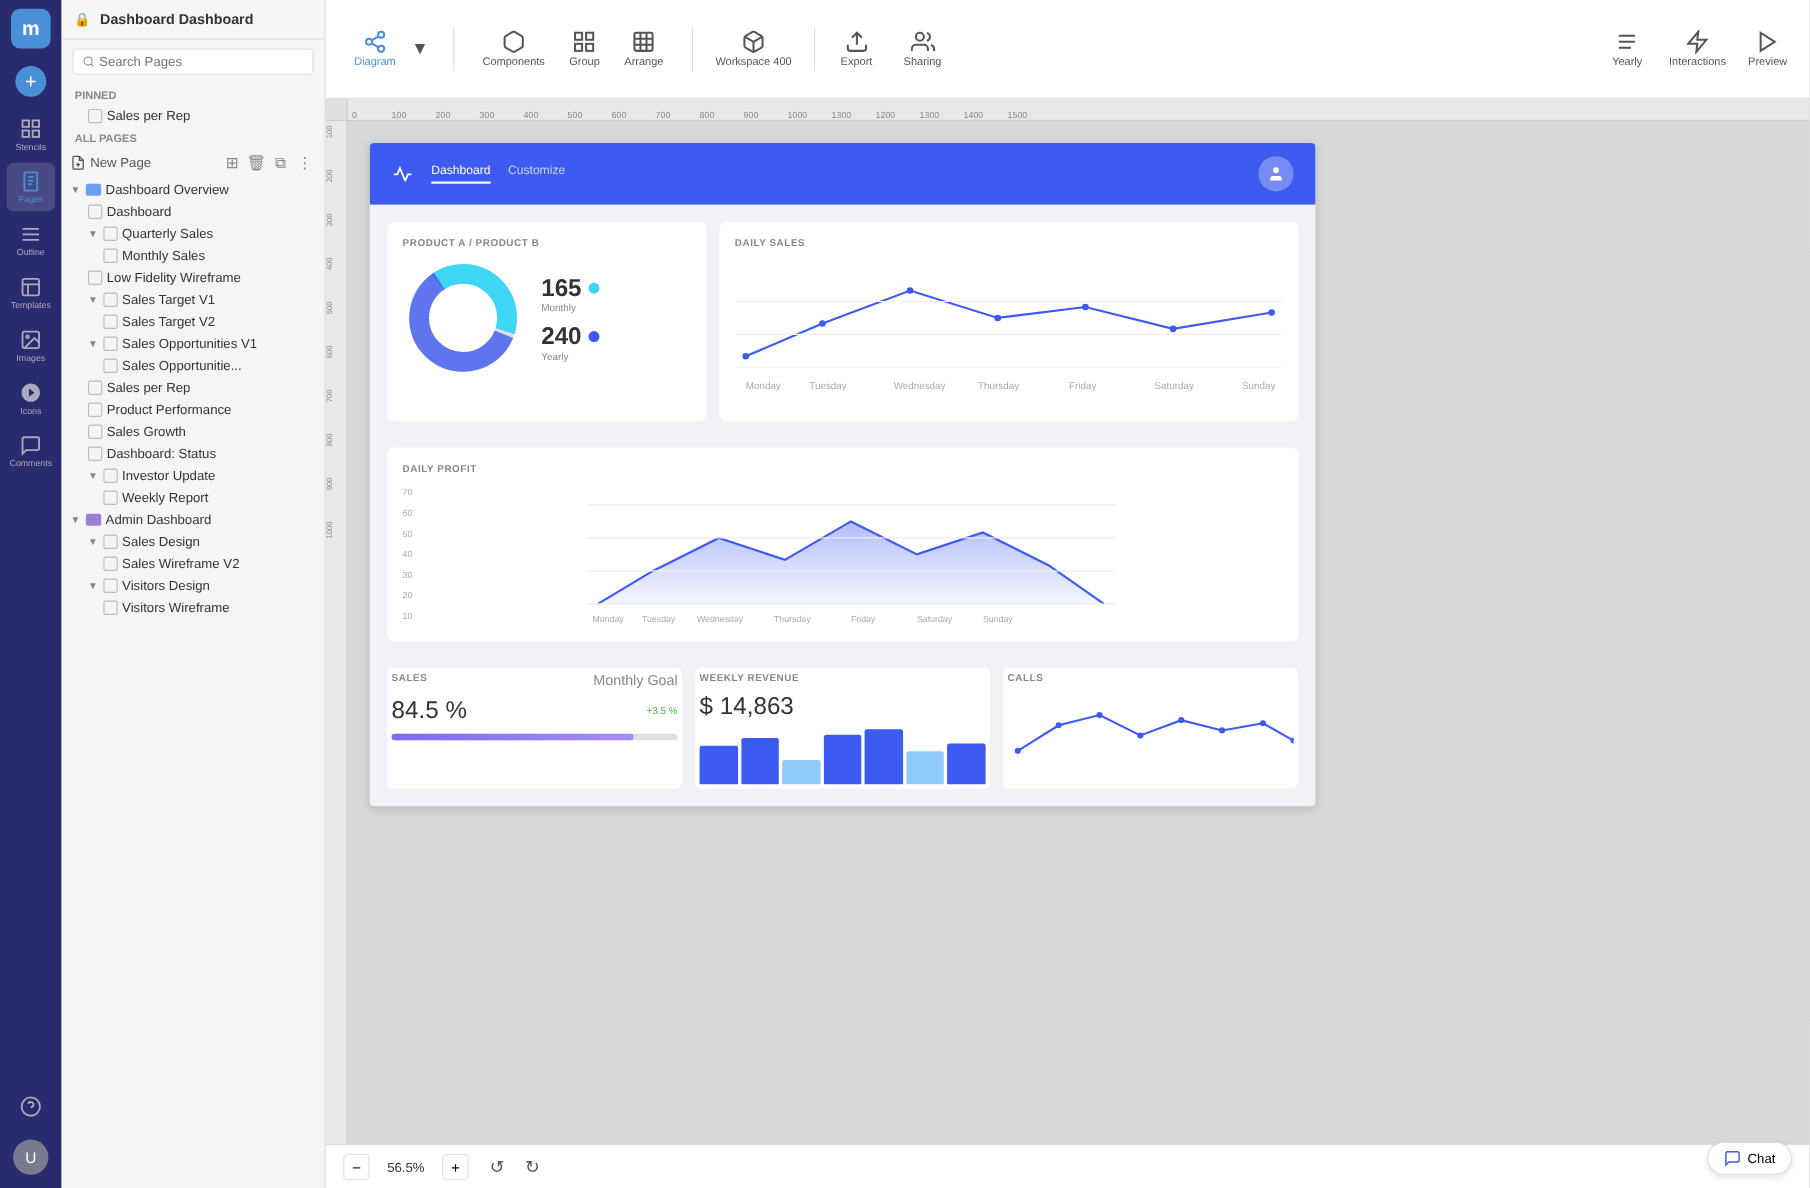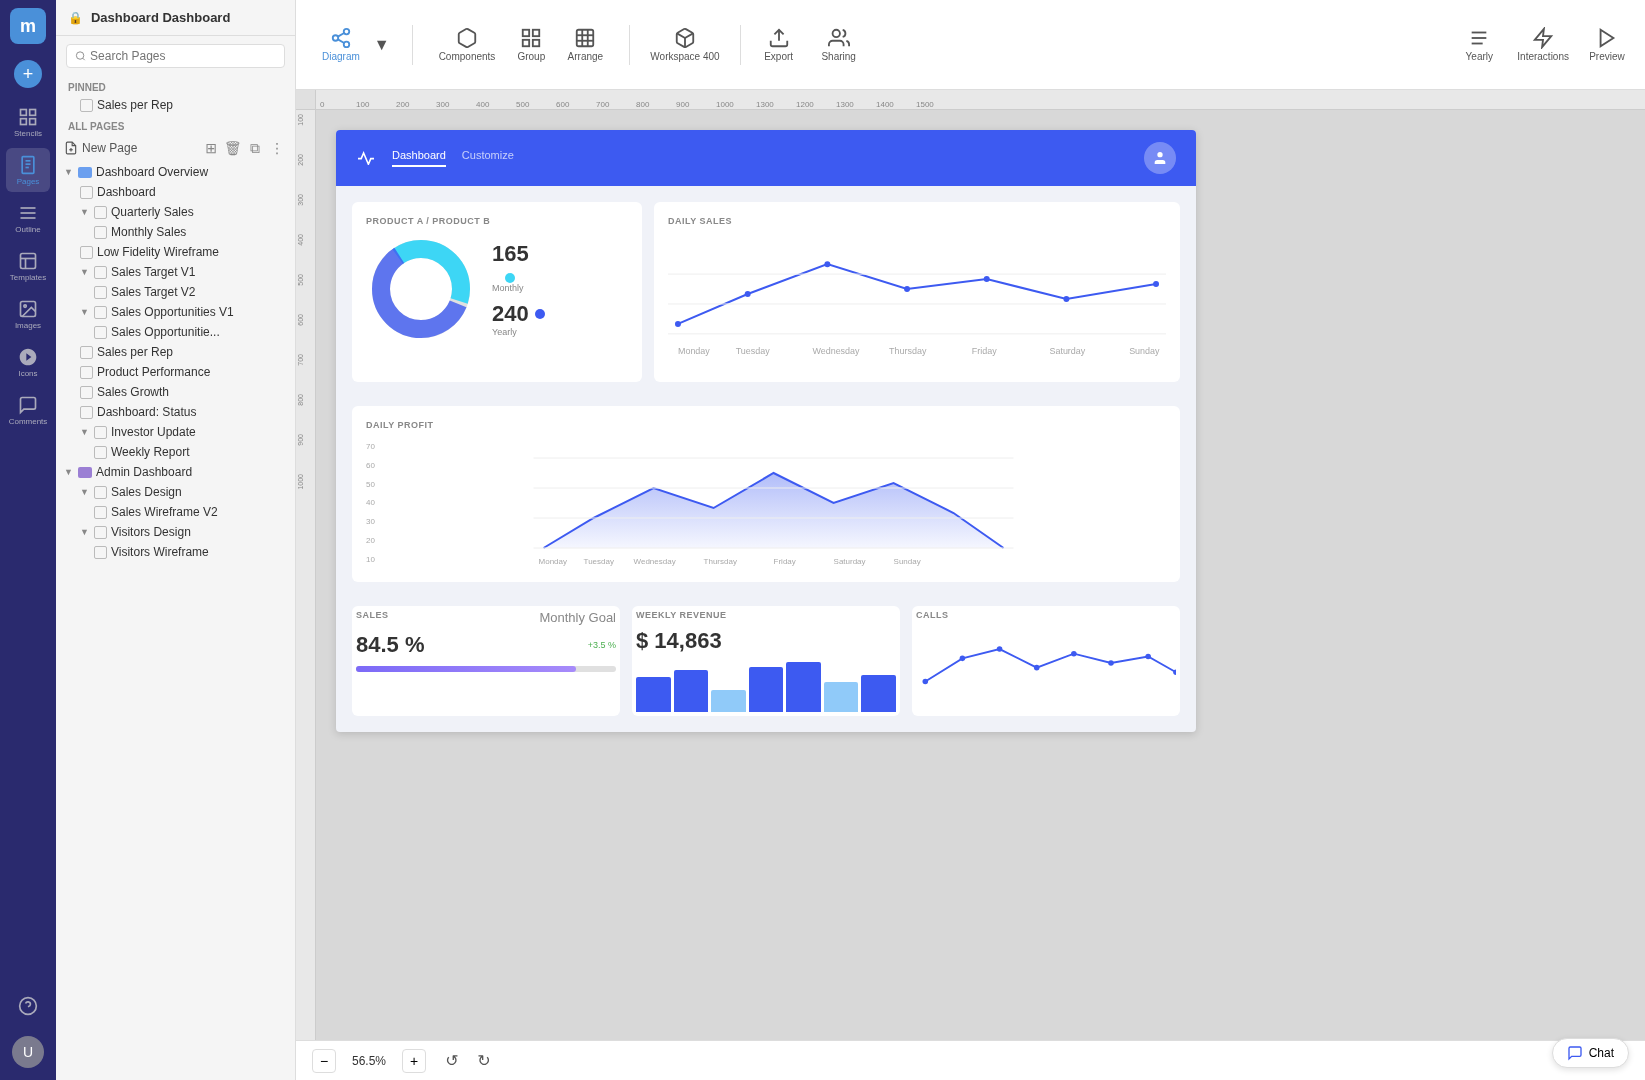--- a/index.html
+++ b/index.html
@@ -183,21 +183,21 @@
     
     .line-card { flex: 2; }
 
     
     .area-card { flex: 2; }
 
     
     .products-card { flex: 1; }
     .stat-card { flex: 1; background: white; border-radius: 6px; padding: 4px; }
     .stat-header { display: flex; justify-content: space-between; align-items: flex-start; margin-bottom: 4px; }
-    .stat-val-big { font-size: 22px; font-weight: 700; color: #333; }
+    .stat-val-big { font-size: 22px; font-weight: 400; color: #333; }
     .stat-change { font-size: 9px; color: #4caf50; }
     .stat-goal { font-size: 13px; color: #888; }
     .progress-bar-bg { background: #e0e0e0; border-radius: 4px; height: 6px; margin-top: 8px; }
     .progress-bar-fill { background: linear-gradient(90deg, #7c6af7, #a78bfa); height: 6px; border-radius: 4px; }
 
     
     .bottom-bar {
       height: 40px;
       background: white;
       border-top: 1px solid #ddd;
@@ -607,21 +607,21 @@
                 <div class="chart-title">PRODUCT A / PRODUCT B</div>
                 <div class="donut-card">
                   <svg class="donut-svg" width="110" height="110" viewBox="0 0 110 110">
                     <circle cx="55" cy="55" r="40" fill="none" stroke="#e0e0e0" stroke-width="18"></circle>
                     <circle cx="55" cy="55" r="40" fill="none" stroke="#3dd6f5" stroke-width="18" stroke-dasharray="100 151" stroke-dashoffset="25" transform="rotate(-90 55 55)"></circle>
                     <circle cx="55" cy="55" r="40" fill="none" stroke="#3d5af1" stroke-width="18" stroke-dasharray="150 151" stroke-dashoffset="-78" transform="rotate(-90 55 55)" opacity="0.8"></circle>
                   </svg>
                   <div class="donut-legend">
                     <div class="donut-stat">
                       <div>
-                        <div style="display:flex;align-items:center;gap:6px;flex-direction:column;">
+                        <div style="display:flex;align-items:center;gap:6px;">
                           <span class="stat-value">165</span>
                           <div class="dot" style="background:#3dd6f5;"></div>
                         </div>
                         <div class="stat-label">Monthly</div>
                       </div>
                     </div>
                     <div class="donut-stat">
                       <div>
                         <div style="display:flex;align-items:center;gap:6px;">
                           <span class="stat-value">240</span>

